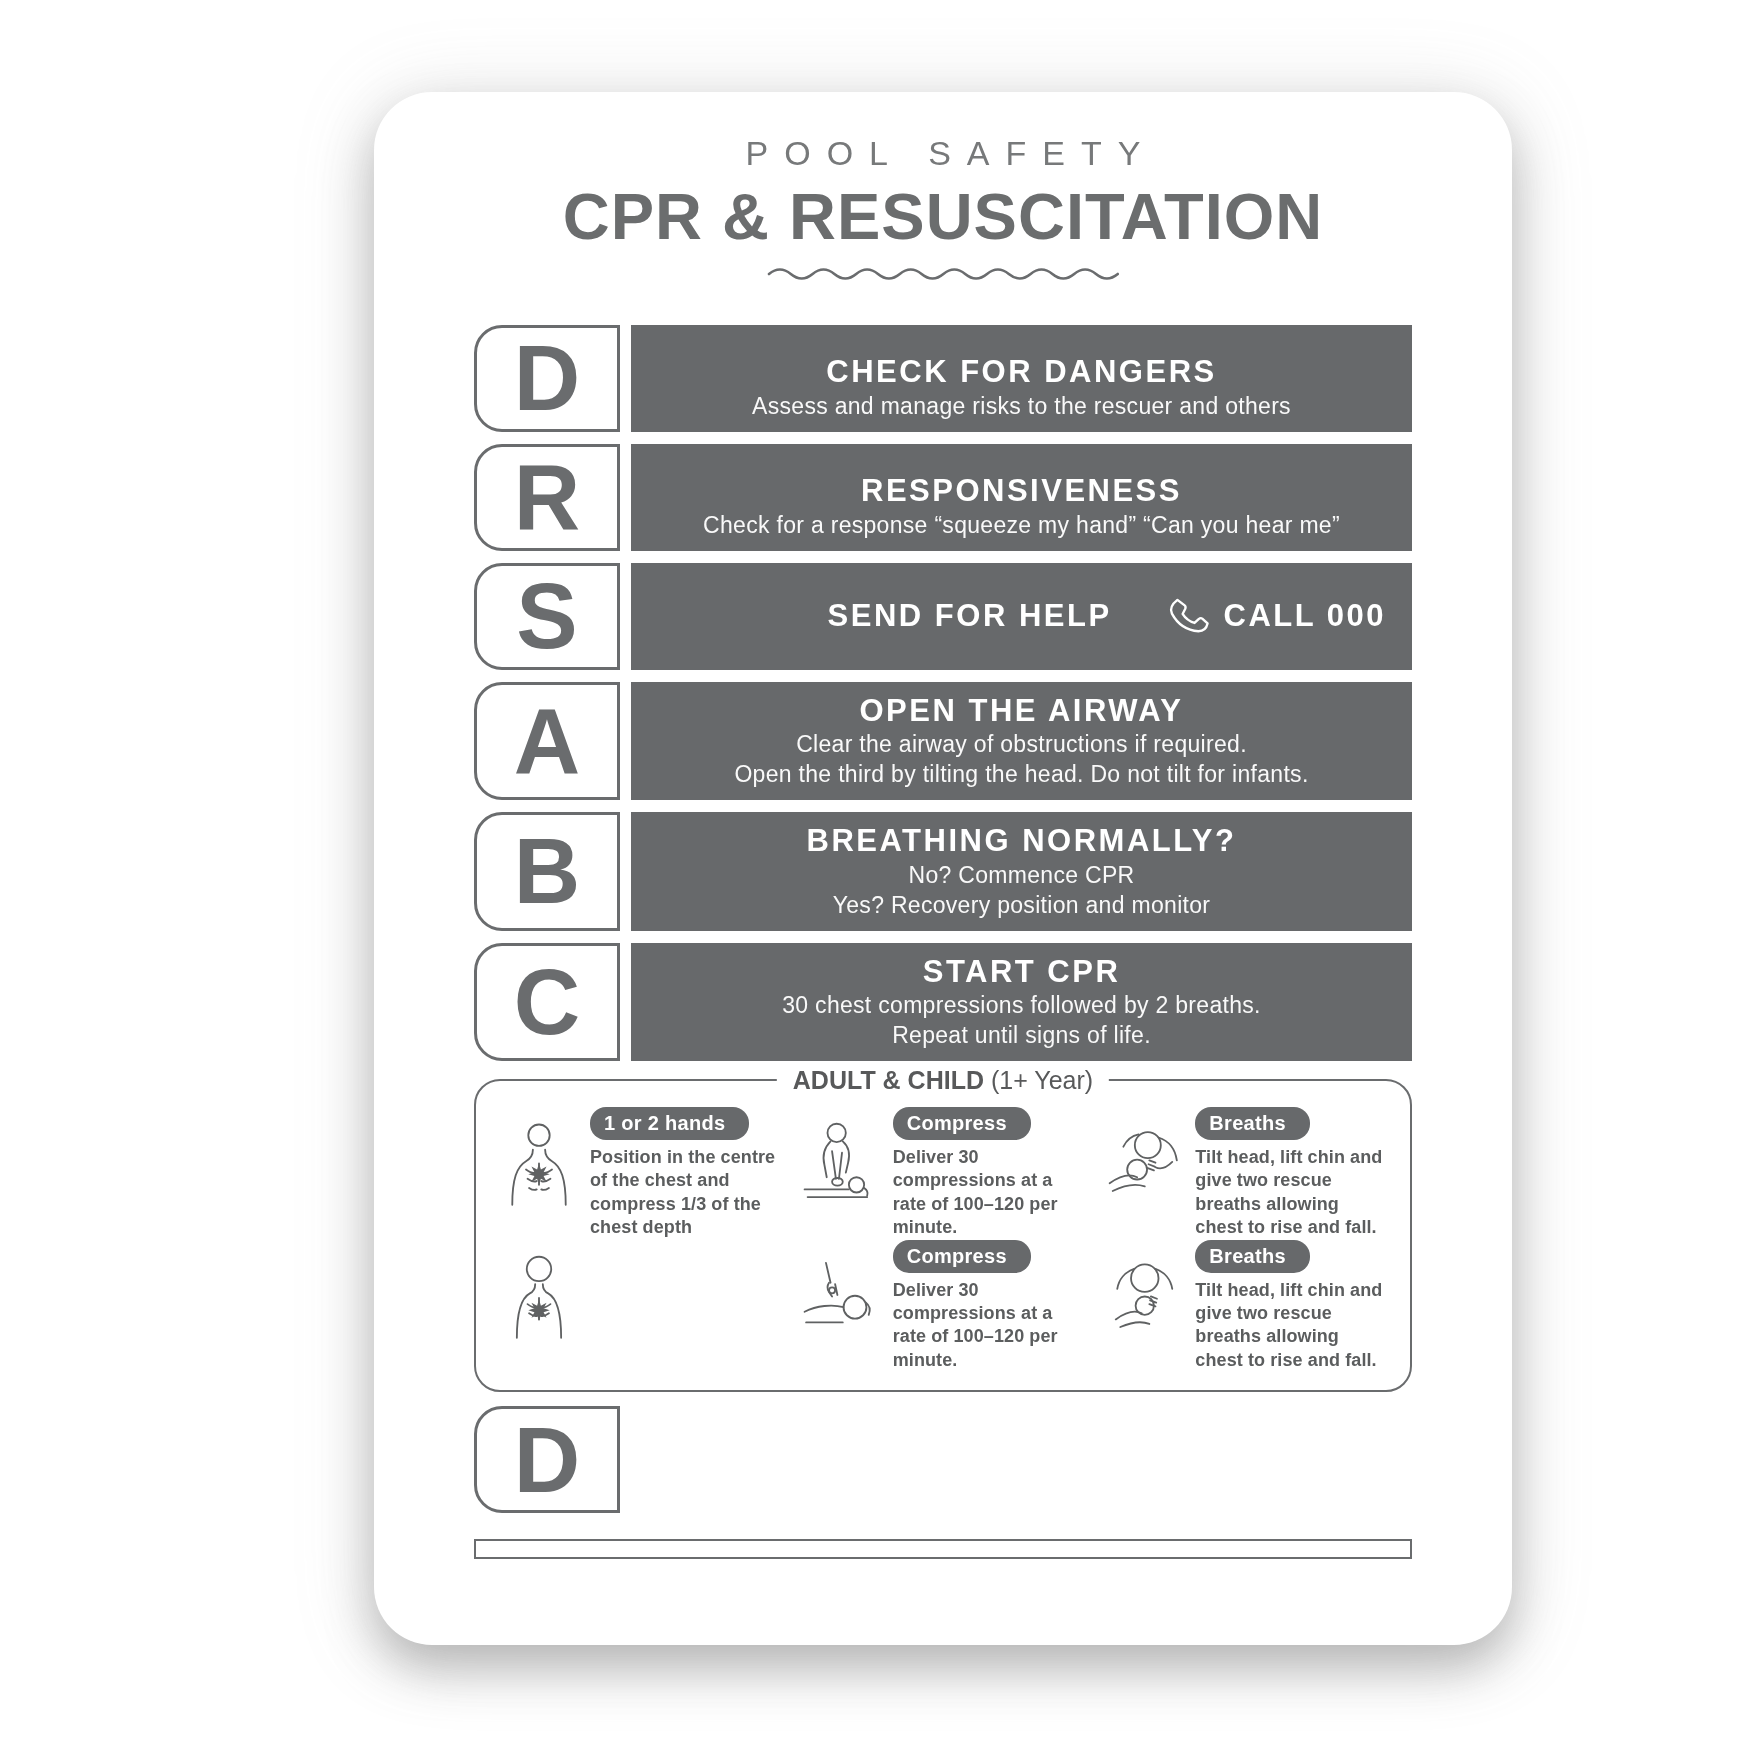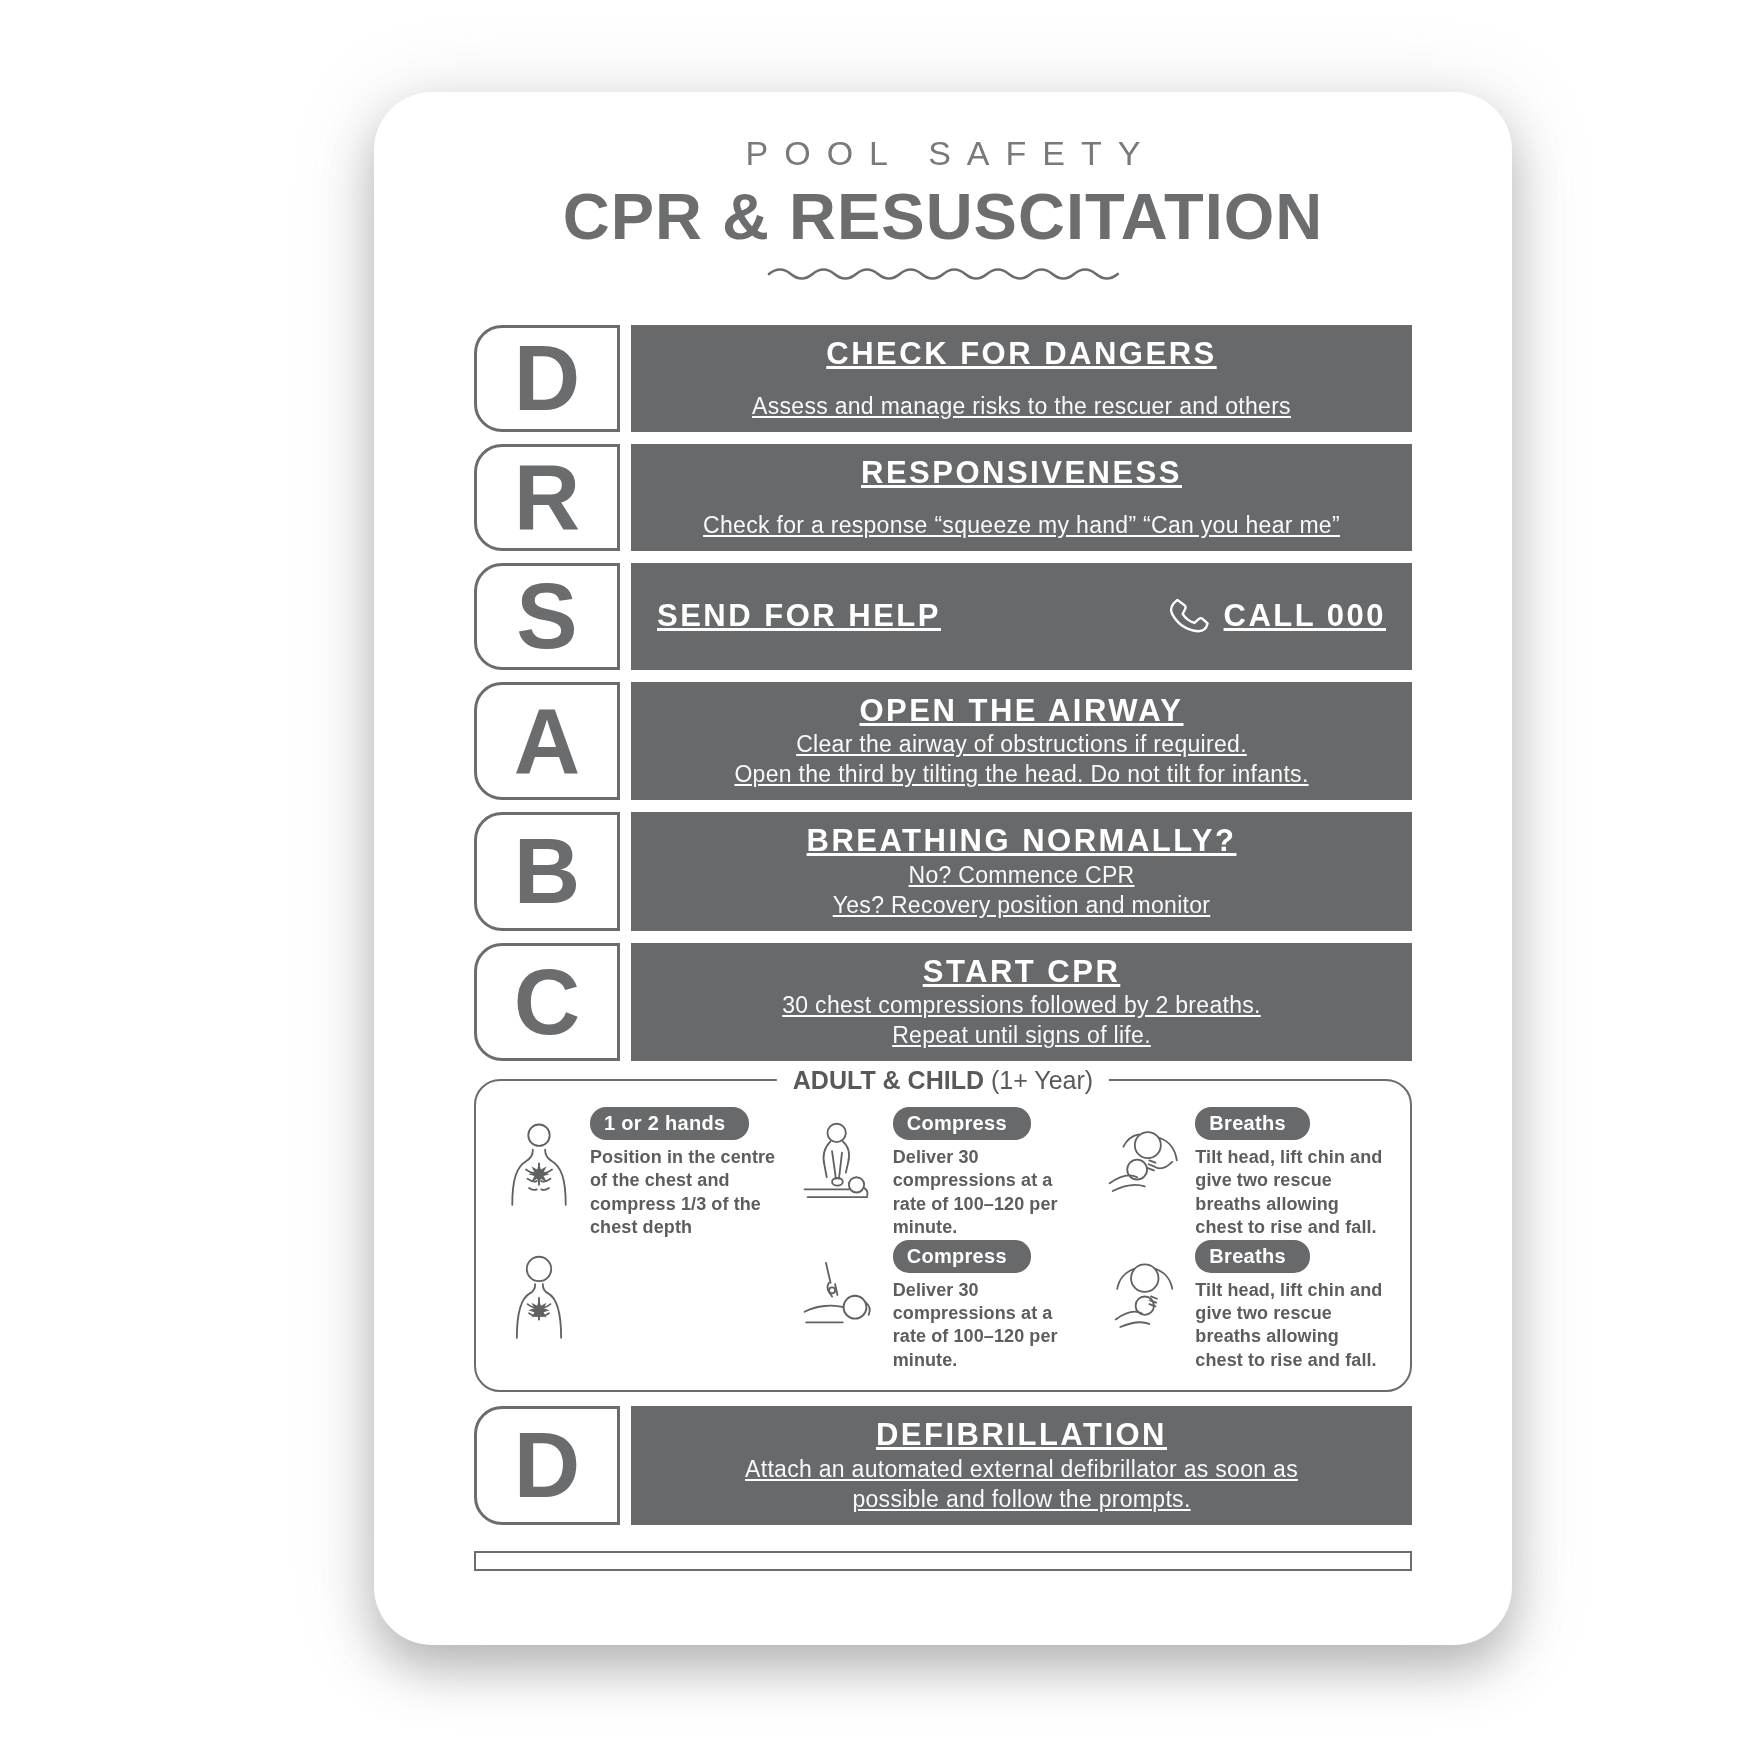--- a/index.html
+++ b/index.html
@@ -36,22 +36,22 @@
   .step{display:flex;align-items:stretch;margin-bottom:12px;}
   .letter-box{
     width:146px;min-height:107px;border:3px solid var(--ink-gray);
     border-radius:28px 0 0 28px;background:#fff;
     display:flex;align-items:center;justify-content:center;flex:0 0 146px;
     margin-right:11px;
   }
   .letter{font-size:92px;font-weight:bold;color:var(--ink-gray);line-height:1;}
   .bar{
     flex:1;background:var(--bar-gray);color:#fff;min-height:107px;
-    display:flex;flex-direction:column;align-items:center;justify-content:space-between;
-    text-align:center;padding:10px 26px;text-decoration:underline;
+    display:flex;flex-direction:column;align-items:center;justify-content:flex-end;
+    text-align:center;padding:10px 26px;
   }
   .bar-title{font-size:31px;font-weight:bold;letter-spacing:2.5px;line-height:1.25;}
   .bar-sub{font-size:23px;font-weight:400;color:rgba(255,255,255,.96);line-height:1.3;letter-spacing:.3px;}
   .bar-inline{flex-direction:row;gap:14px;}
   .call-group{display:flex;align-items:center;gap:14px;margin-left:40px;}
   .phone-icon{transform:rotate(-8deg);}
   
   .guide-box{
     position:relative;border:2px solid var(--ink-gray);border-radius:26px;
     margin-top:18px;padding:26px 20px 18px;
@@ -282,25 +282,20 @@
             <p class="gi-text">Tilt head, lift chin and give two rescue breaths allowing chest to rise and fall.</p>
           </div>
         </div>
       </div>
     </div>
 
     <div class="step" style="margin-top:14px;">
       <div class="letter-box">
         <span class="letter">D</span>
       </div>
-      <div class="bar">
-        <div class="bar-title">DEFIBRILLATION</div>
-        <div class="bar-sub">Attach an automated external defibrillator as soon as</div>
-        <div class="bar-sub">possible and follow the prompts.</div>
-      </div>
     </div>
 
     <div class="notice-box">
       
       
       
       
     </div>
 
   </div>

